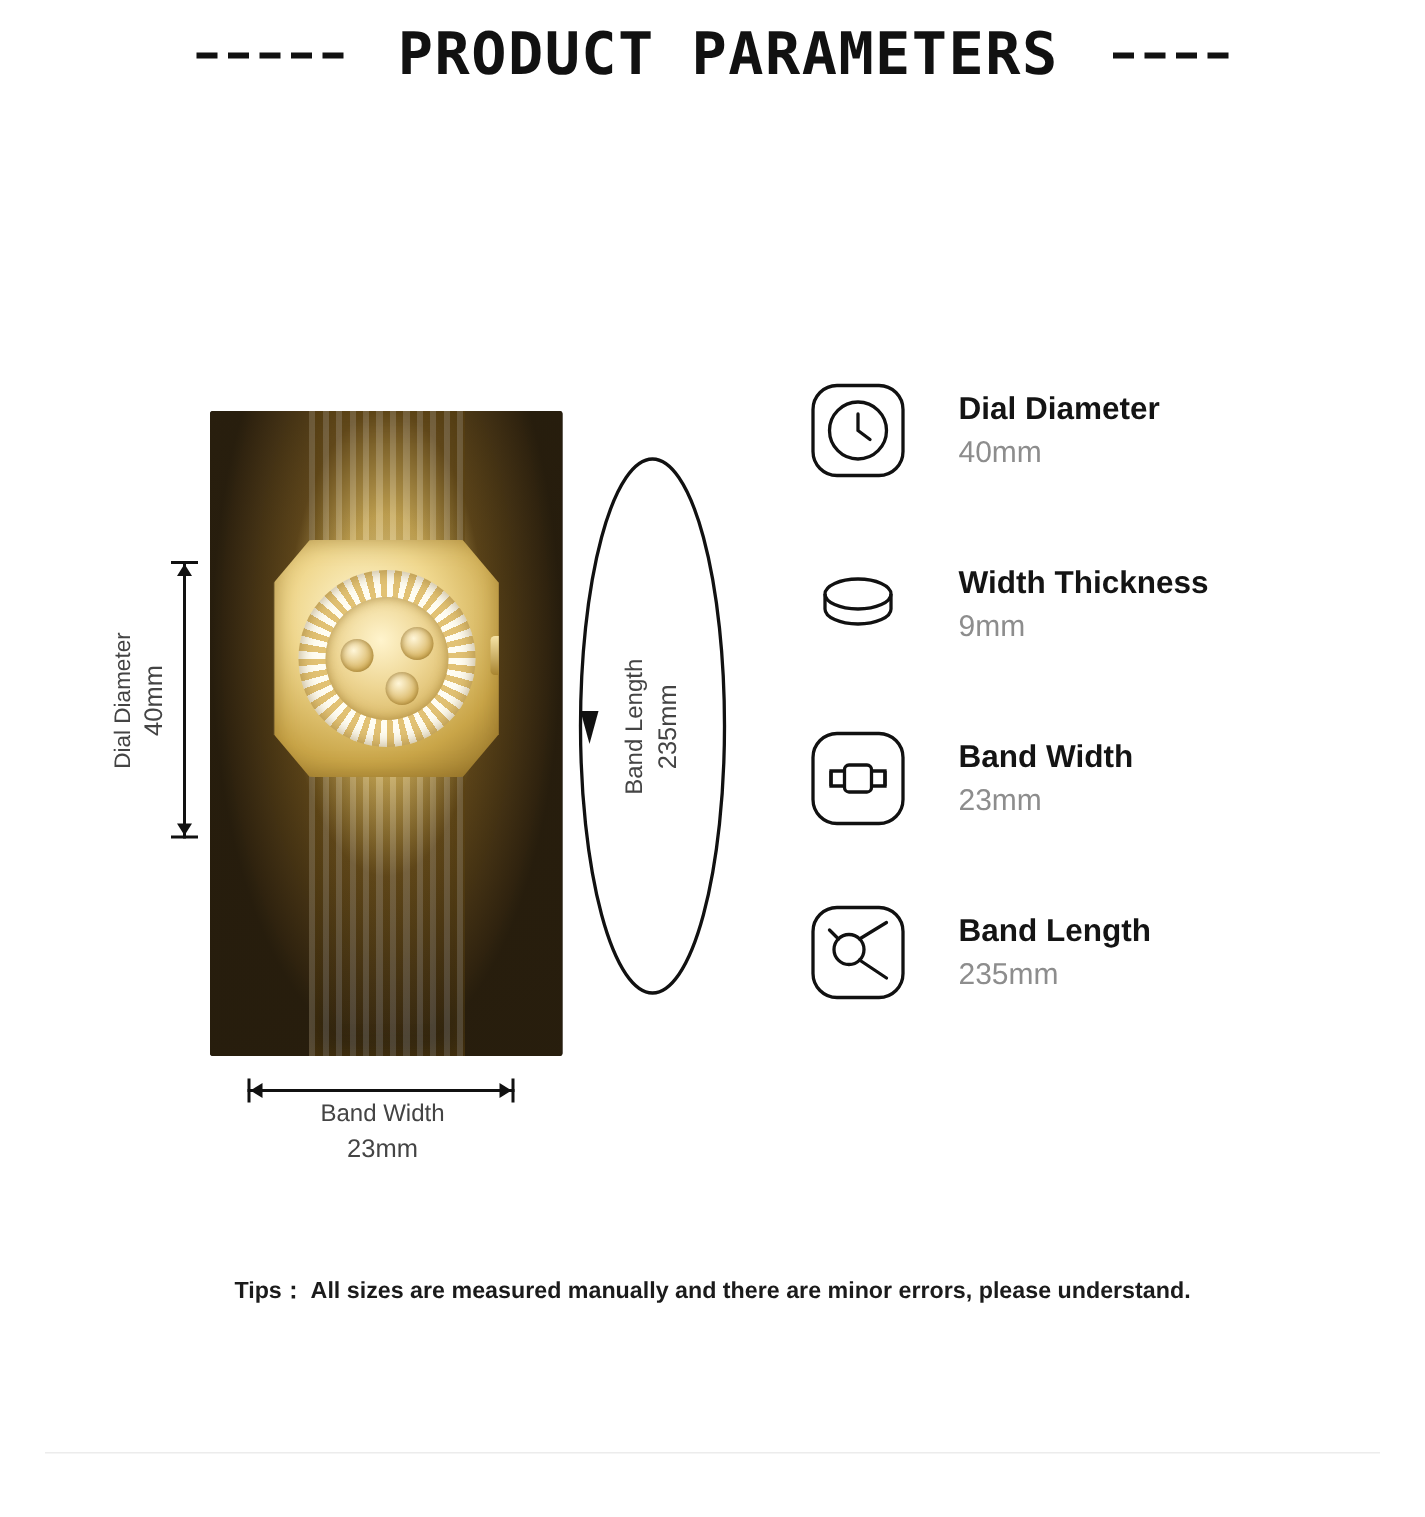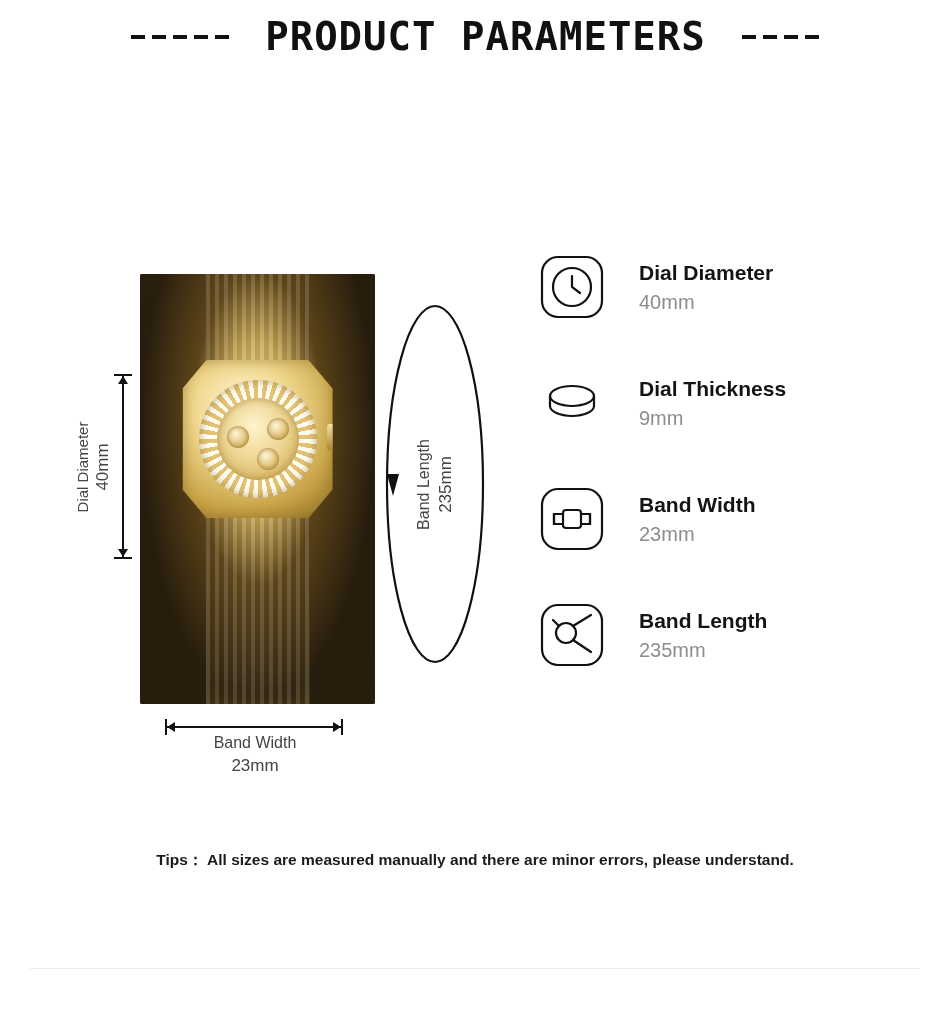--- a/index.html
+++ b/index.html
@@ -429,21 +429,21 @@
     </div>
 
     <div class="spec-row">
       <div class="spec-icon">
         <svg width="66" height="66" viewBox="0 0 66 66">
           <ellipse cx="33" cy="26" rx="22" ry="10" fill="none" stroke="#111" stroke-width="2.2"></ellipse>
           <path d="M11 26 v10 a22 10 0 0 0 44 0 v-10" fill="none" stroke="#111" stroke-width="2.2"></path>
         </svg>
       </div>
       <div class="spec-text">
-        <div class="spec-label">Dial Thickness</div>
+        <div class="spec-label">Width Thickness</div>
         <div class="spec-value">9mm</div>
       </div>
     </div>
 
     <div class="spec-row">
       <div class="spec-icon">
         <svg width="66" height="66" viewBox="0 0 66 66">
           <rect x="3" y="3" width="60" height="60" rx="16" fill="none" stroke="#111" stroke-width="2.2"></rect>
           <rect x="24" y="24" width="18" height="18" rx="3" fill="none" stroke="#111" stroke-width="2.2"></rect>
           <path d="M24 28 h-9 v10 h9" fill="none" stroke="#111" stroke-width="2.2"></path>

